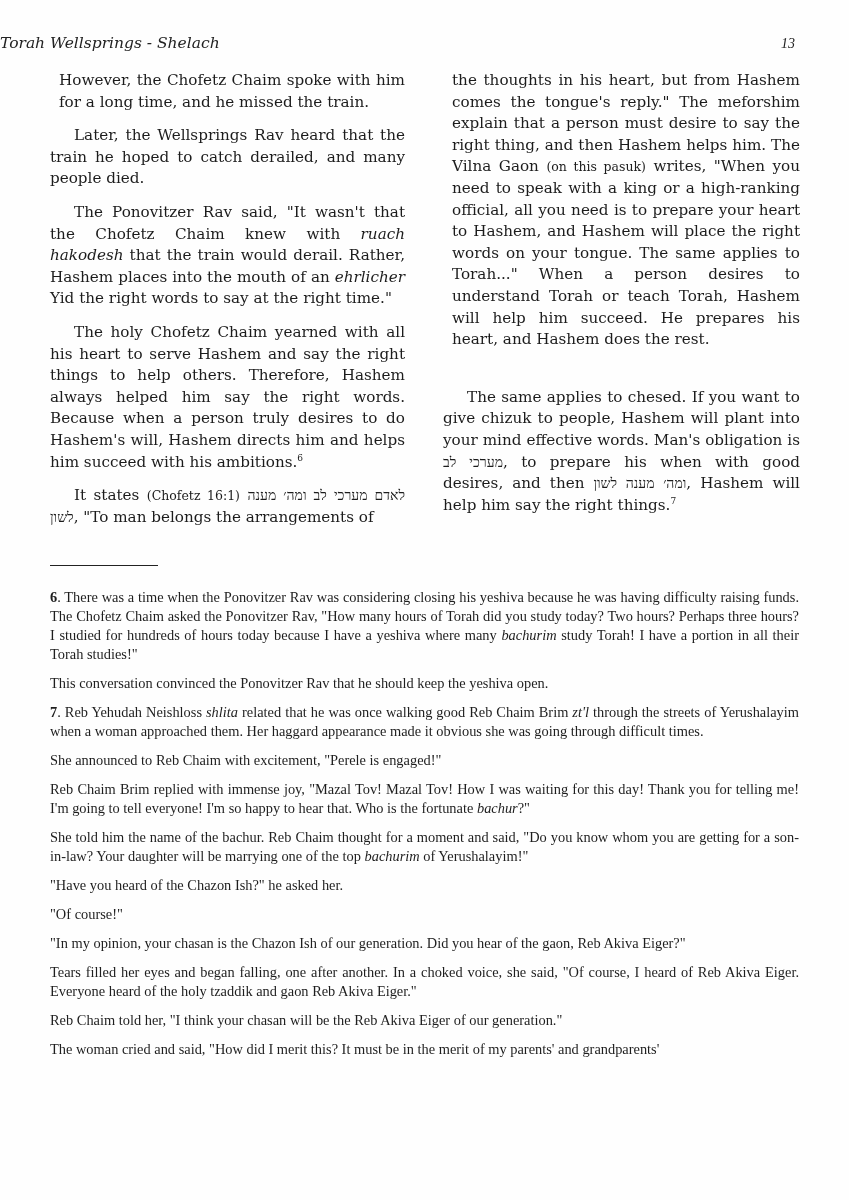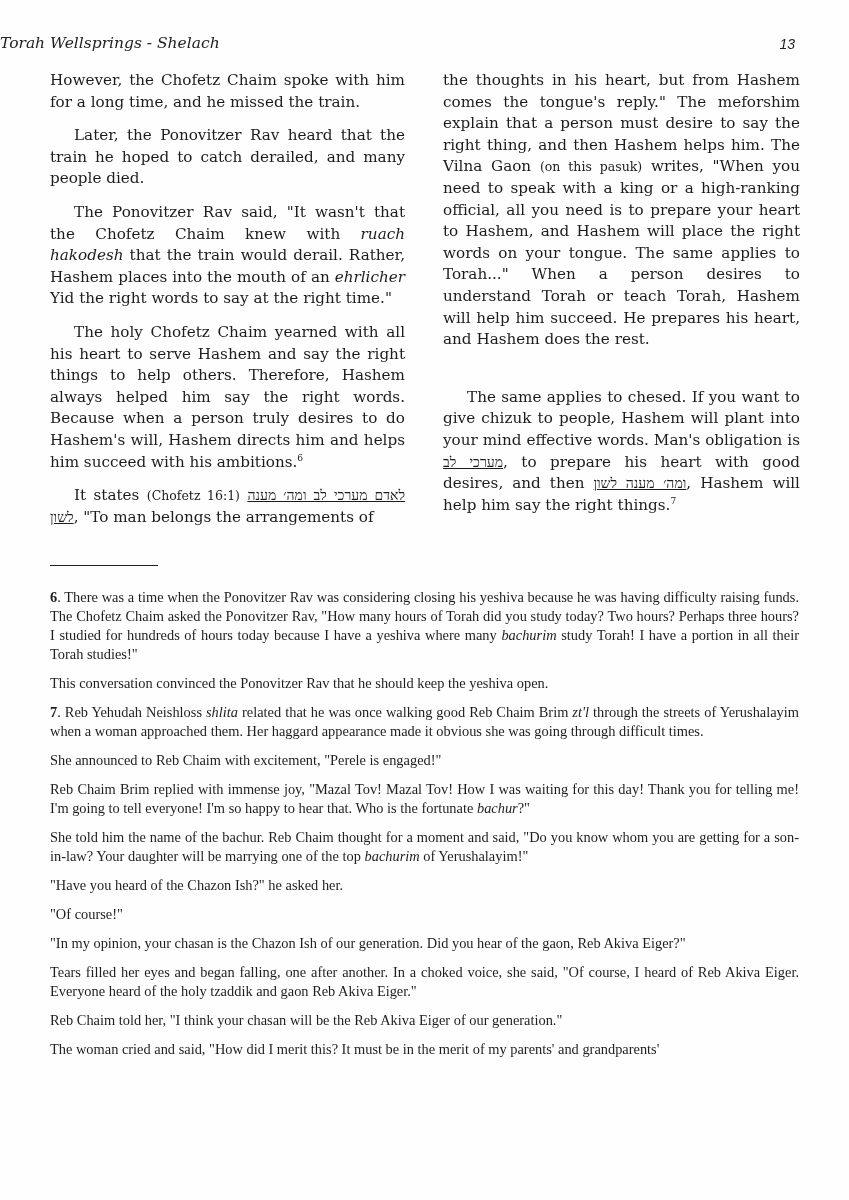--- a/index.html
+++ b/index.html
@@ -5,34 +5,34 @@
   html, body { margin: 0; padding: 0; background: #ffffff; }
   body { width: 849px; height: 1200px; position: relative; overflow: hidden; color: #1a1a1a; }
   .page { position: absolute; left: 0; top: 0; width: 849px; height: 1200px; background: #fefefe; }
 
   .running-head {
     position: absolute; top: 34px; left: 0; width: 849px; text-align: left;
     font-family: "DejaVu Serif", serif; font-style: italic; font-size: 15.5px; color: #222;
   }
   .page-number {
     position: absolute; top: 36px; right: 54px;
-    font-family: Liberation Sans, sans-serif; font-style: italic; font-size: 14px; color: #222;
+    font-family: Liberation Serif, serif; font-style: italic; font-size: 14px; color: #222;
   }
 
   .col {
     position: absolute; top: 70px; width: 355px;
     font-family: "DejaVu Serif", serif; font-size: 15.2px; line-height: 21.6px;
     text-align: justify; color: #1c1c1c;
   }
   .col-left { left: 50px; }
   .col-right { left: 443px; width: 357px; }
   .col p { margin: 0 0 12px 0; text-indent: 24px; }
-  .col p.noindent { text-indent: 0; }
+  .col p.noindent { text-indent: 0; margin-left: 9px; }
   .col .small { font-size: 12.5px; }
-  .col .heb { font-family: "DejaVu Serif", serif; font-size: 14px; text-decoration: underline; }
+  .col .heb { font-family: "DejaVu Serif", serif; font-size: 14px; }
   .col .spacer { height: 24px; }
   sup.fn-ref { font-size: 9px; line-height: 0; vertical-align: super; }
 
   .fn-rule {
     position: absolute; top: 565px; left: 50px; width: 108px; height: 0;
     border-top: 1.2px solid #222;
   }
 
   .footnotes {
     position: absolute; top: 588px; left: 50px; width: 749px;
@@ -45,30 +45,30 @@
 </head>
 <body>
 
 <div class="page">
 
   <div class="running-head">Torah Wellsprings - Shelach</div>
   <div class="page-number">13</div>
 
   <div class="col col-left">
     <p class="noindent">However, the Chofetz Chaim spoke with him for a long time, and he missed the train.</p>
-    <p>Later, the Ponovitzer Rav heard that the train he hoped to catch derailed, and many people died.</p>
+    <p>Later, the Wellsprings Rav heard that the train he hoped to catch derailed, and many people died.</p>
     <p><span>The Ponovitzer Rav said, "It wasn't that the Chofetz Chaim knew with </span><em>ruach hakodesh</em><span> that the train would derail. Rather, Hashem places into the mouth of an </span><em>ehrlicher</em><span> Yid the right words to say at the right time."</span></p>
     <p><span>The holy Chofetz Chaim yearned with all his heart to serve Hashem and say the right things to help others. Therefore, Hashem always helped him say the right words. Because when a person truly desires to do Hashem's will, Hashem directs him and helps him succeed with his ambitions.</span><sup class="fn-ref">6</sup></p>
     <p><span>It states </span><span class="small">(Chofetz 16:1)</span> <span class="heb" dir="rtl">לאדם מערכי לב ומה׳ מענה לשון</span><span>, "To man belongs the arrangements of</span></p>
   </div>
 
   <div class="col col-right">
     <p class="noindent"><span>the thoughts in his heart, but from Hashem comes the tongue's reply." The meforshim explain that a person must desire to say the right thing, and then Hashem helps him. The Vilna Gaon </span><span class="small">(on this pasuk)</span><span> writes, "When you need to speak with a king or a high-ranking official, all you need is to prepare your heart to Hashem, and Hashem will place the right words on your tongue. The same applies to Torah..." When a person desires to understand Torah or teach Torah, Hashem will help him succeed. He prepares his heart, and Hashem does the rest.</span></p>
     <div class="spacer"></div>
-    <p><span>The same applies to chesed. If you want to give chizuk to people, Hashem will plant into your mind effective words. Man's obligation is </span><span class="heb" dir="rtl">מערכי לב</span><span>, to prepare his heart with good desires, and then </span><span class="heb" dir="rtl">ומה׳ מענה לשון</span><span>, Hashem will help him say the right things.</span><sup class="fn-ref">7</sup></p>
+    <p><span>The same applies to chesed. If you want to give chizuk to people, Hashem will plant into your mind effective words. Man's obligation is </span><span class="heb" dir="rtl">מערכי לב</span><span>, to prepare his when with good desires, and then </span><span class="heb" dir="rtl">ומה׳ מענה לשון</span><span>, Hashem will help him say the right things.</span><sup class="fn-ref">7</sup></p>
   </div>
 
   <div class="fn-rule"></div>
 
   <div class="footnotes">
     <p><span class="fn-num">6</span><span>. There was a time when the Ponovitzer Rav was considering closing his yeshiva because he was having difficulty raising funds. The Chofetz Chaim asked the Ponovitzer Rav, "How many hours of Torah did you study today? Two hours? Perhaps three hours? I studied for hundreds of hours today because I have a yeshiva where many </span><em>bachurim</em><span> study Torah! I have a portion in all their Torah studies!"</span></p>
     <p>This conversation convinced the Ponovitzer Rav that he should keep the yeshiva open.</p>
 
     <p><span class="fn-num">7</span><span>. Reb Yehudah Neishloss </span><em>shlita</em><span> related that he was once walking good Reb Chaim Brim </span><em>zt'l</em><span> through the streets of Yerushalayim when a woman approached them. Her haggard appearance made it obvious she was going through difficult times.</span></p>
     <p>She announced to Reb Chaim with excitement, "Perele is engaged!"</p>

